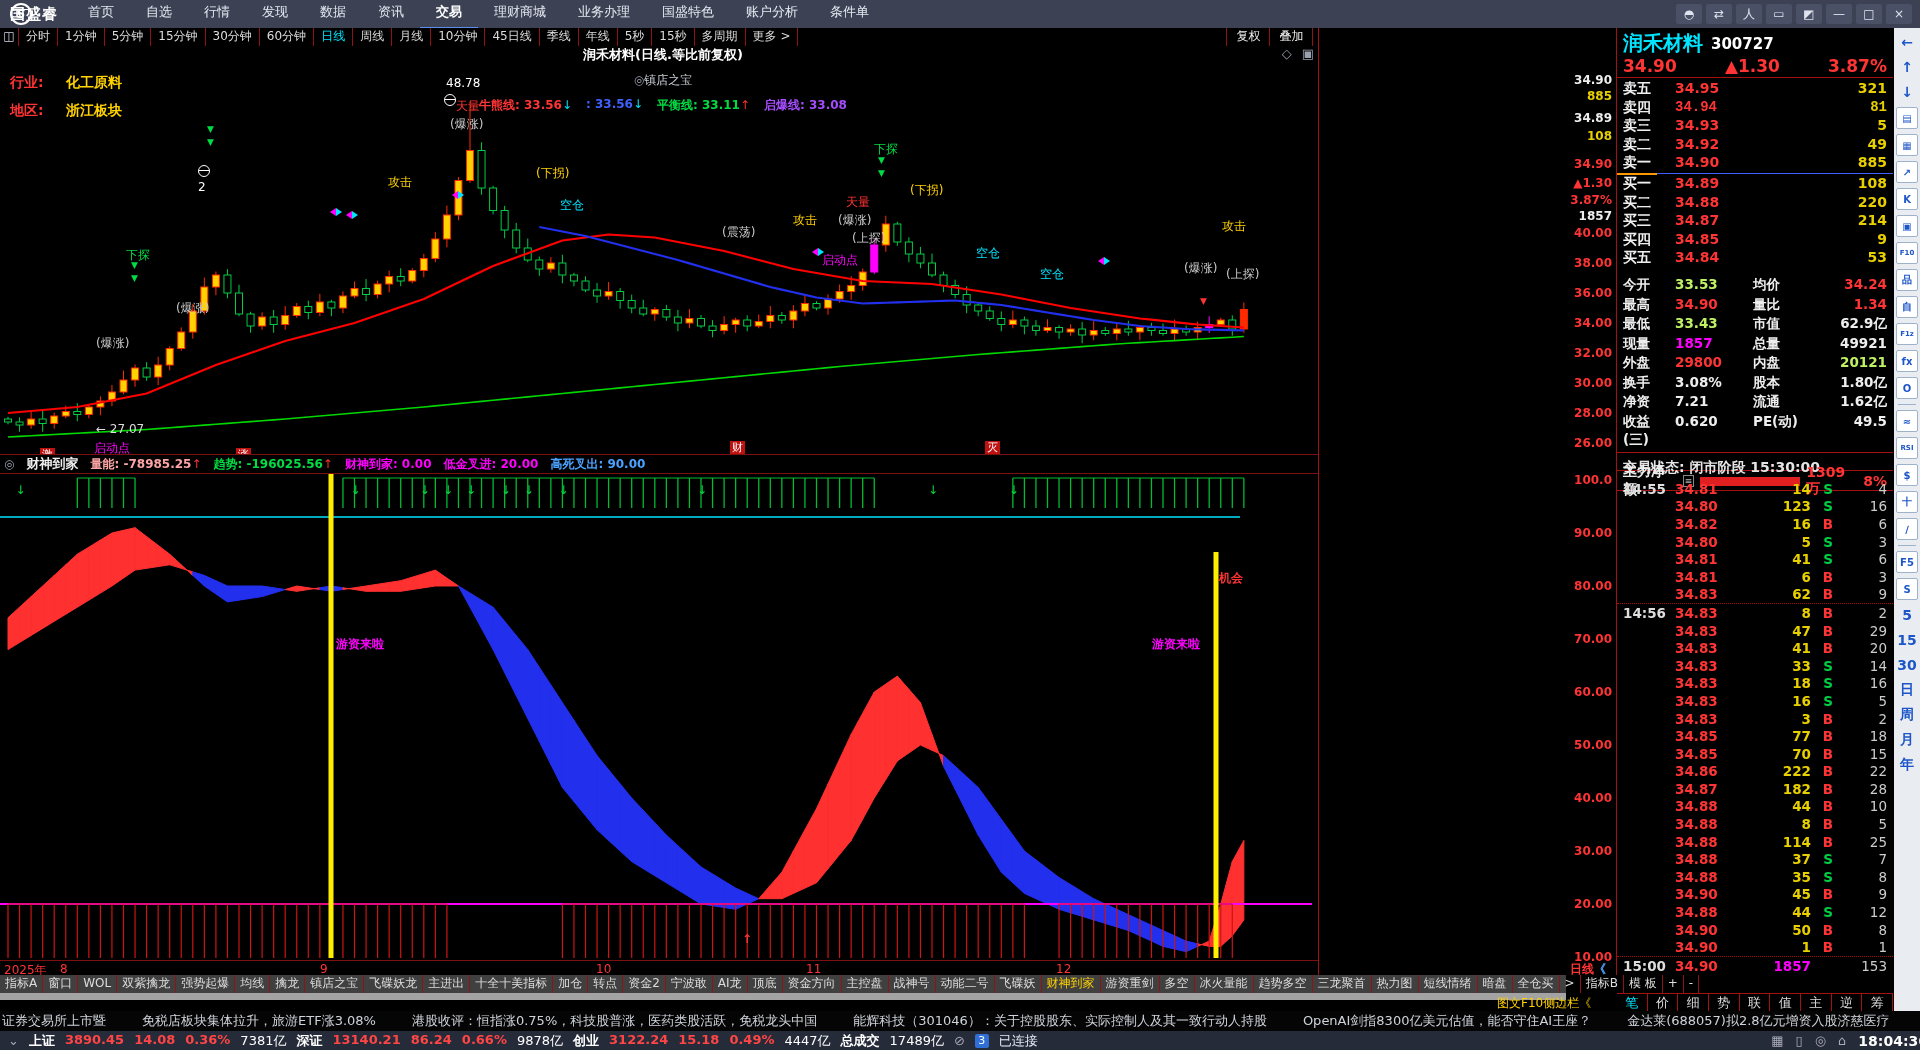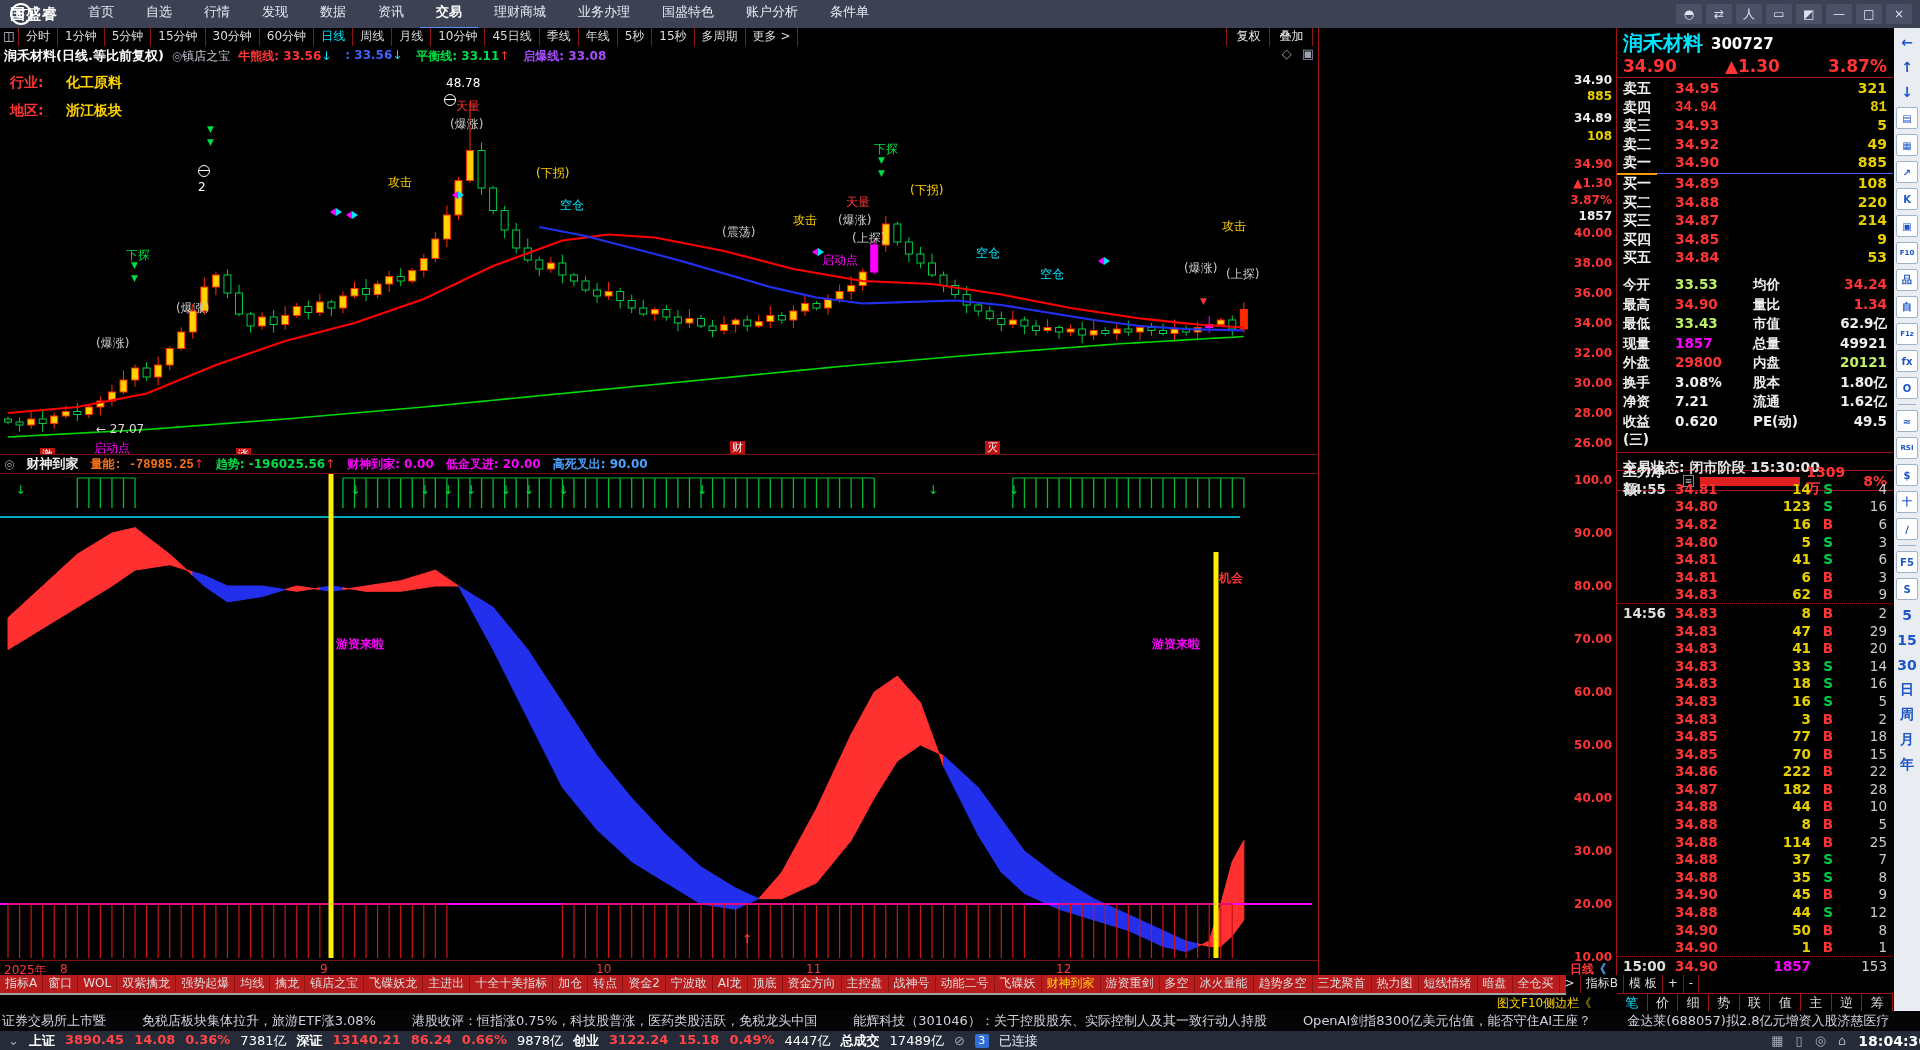--- a/index.html
+++ b/index.html
@@ -18,21 +18,21 @@
       font-size:12px;border-radius:2px;}
   
   #periodbar{position:absolute;left:0;top:28px;width:1616px;height:18px;background:#000;display:flex;align-items:stretch;border-bottom:1px solid #7c0f0f;}
   .pcell{padding:0 7px;line-height:17px;color:#ddd;border-right:1px solid #8d1414;font-size:12px;}
   .pcell.first{border-left:1px solid #8d1414;}
   .pcell.active{color:#00e5ff;}
   #periodbar .spacer{flex:1;}
   .pbtn{padding:0 9px;line-height:17px;color:#eee;border-left:1px solid #8d1414;font-size:12px;}
   #panel-toggle-icon{width:18px;color:#cfd4df;text-align:center;line-height:17px;}
   
-  #chart-header{position:absolute;left:0;top:46px;width:1318px;height:20px;background:#000;display:flex;align-items:center;gap:8px;padding-left:4px;}
+  #chart-header{position:absolute;left:0;top:46px;width:1318px;height:20px;background:#000;display:flex;align-items:center;gap:8px;padding-left:4px;flex-direction:column;}
   #chart-header .t{color:#fff;font-weight:bold;font-size:13px;}
   #chart-header .badge{color:#c9cdd6;}
   #chart-header .badge .dot{color:#9aa0ad;}
   .hv-red{color:#ff3434;font-weight:bold;}
   .hv-blue{color:#3f62ff;font-weight:bold;}
   .hv-green{color:#00dd44;font-weight:bold;}
   .hv-violet{color:#a64dff;font-weight:bold;}
   .arr-c{color:#00e5ff;}
   .arr-r{color:#ff3434;}
   #pane-icons{position:absolute;right:8px;top:0;color:#9aa0ad;display:flex;gap:10px;font-size:13px;}
@@ -100,21 +100,21 @@
   .tk-sep{border-top:1px dotted #a31111;}
   #q-tabs{position:absolute;left:0;top:965px;width:100%;height:18px;display:flex;border-top:1px solid #a31111;}
   #q-tabs .qt{flex:1;text-align:center;line-height:17px;border-right:1px solid #a31111;color:#ddd;font-size:13px;}
   #q-tabs .qt.active{color:#00e5ff;}
   
   #right-strip{position:absolute;left:1894px;top:28px;width:26px;height:1022px;background:#e9edf2;display:flex;flex-direction:column;align-items:center;padding-top:4px;box-sizing:border-box;gap:5px;}
   .rs-item{width:20px;height:20px;border:1px solid #9fb2cc;background:#fff;color:#1d56c8;font-size:10px;display:flex;align-items:center;justify-content:center;font-weight:bold;border-radius:2px;}
   .rs-item.noborder{border:none;background:transparent;font-size:14px;}
   .rs-div{width:18px;border-top:1px solid #9fb2cc;height:0;}
   
-  #tabsA{position:absolute;left:0;top:975px;width:1566px;height:18px;background:#b91c1c;display:flex;border-bottom:2px solid #a3a3a3;}
+  #tabsA{position:absolute;left:0;top:975px;width:1566px;height:18px;background:#404040;display:flex;border-bottom:7px solid #a3a3a3;}
   #tabsA .tc{padding:0 5px;line-height:17px;border-right:1px solid #8d1414;color:#ddd;font-size:12px;white-space:nowrap;}
   #tabsA .tc.active{color:#ffd200;}
   #tabsB{position:absolute;left:0;top:993px;width:1616px;height:18px;background:#000;display:flex;border-bottom:1px solid #7c0f0f;}
   #tabsB .tc{padding:0 8px;line-height:17px;border-right:1px solid #8d1414;color:#ddd;font-size:12px;}
   #tabsB .tc.ylw{color:#ffd200;}
   #f10-side{position:absolute;left:1497px;top:995px;color:#ffd200;font-size:12px;}
   #dayline-lbl{position:absolute;left:1570px;top:961px;font-size:12px;font-weight:bold;}
   #dayline-lbl .d{color:#ff3434;} #dayline-lbl .a{color:#4aa3ff;}
   
   #newsbar{position:absolute;left:0;top:1011px;width:1920px;height:20px;background:#050505;display:flex;gap:36px;align-items:center;
@@ -503,21 +503,21 @@
         <span class="lw"></span>
         <span class="rw"></span>
       </div>
       <div class="ring" style="left: 444px; top: 94px;"></div>
       <div class="ring" style="left: 198px; top: 165px;"></div>
     </div>
 
   <div id="ind-header">
       <span class="circ">◎</span>
       <span class="nm">财神到家</span>
-      <span><span style="color: #f97316; font-weight: bold; font-family: Liberation Mono, monospace;">量能: -78985.25</span><span style="color: rgb(255, 52, 52);">↑</span></span>
+      <span><span style="color: #fca5a5; font-weight: bold;">量能: -78985.25</span><span style="color: rgb(255, 52, 52);">↑</span></span>
       <span><span style="color: rgb(0, 221, 68); font-weight: bold;">趋势: -196025.56</span><span style="color: rgb(255, 52, 52);">↑</span></span>
       <span><span style="color: rgb(255, 0, 255); font-weight: bold;">财神到家: 0.00</span></span>
       <span><span style="color: rgb(255, 0, 255); font-weight: bold;">低金叉进: 20.00</span></span>
       <span><span style="color: rgb(74, 163, 255); font-weight: bold;">高死叉出: 90.00</span></span>
     </div>
   <svg id="ind-svg" width="1318" height="488">
       <polygon points="8,145.79999999999998 19.55,135.2 19.55,170.53333333333336 8,177.6" fill="#ff3030" stroke="#ff3030" stroke-width="1"></polygon>
       <polygon points="19.55,135.2 31.1,124.6 31.1,163.46666666666664 19.55,170.53333333333336" fill="#ff3030" stroke="#ff3030" stroke-width="1"></polygon>
       <polygon points="31.1,124.6 42.650000000000006,114 42.650000000000006,156.4 31.1,163.46666666666664" fill="#ff3030" stroke="#ff3030" stroke-width="1"></polygon>
       <polygon points="42.650000000000006,114 54.2,103.39999999999999 54.2,149.33333333333334 42.650000000000006,156.4" fill="#ff3030" stroke="#ff3030" stroke-width="1"></polygon>

